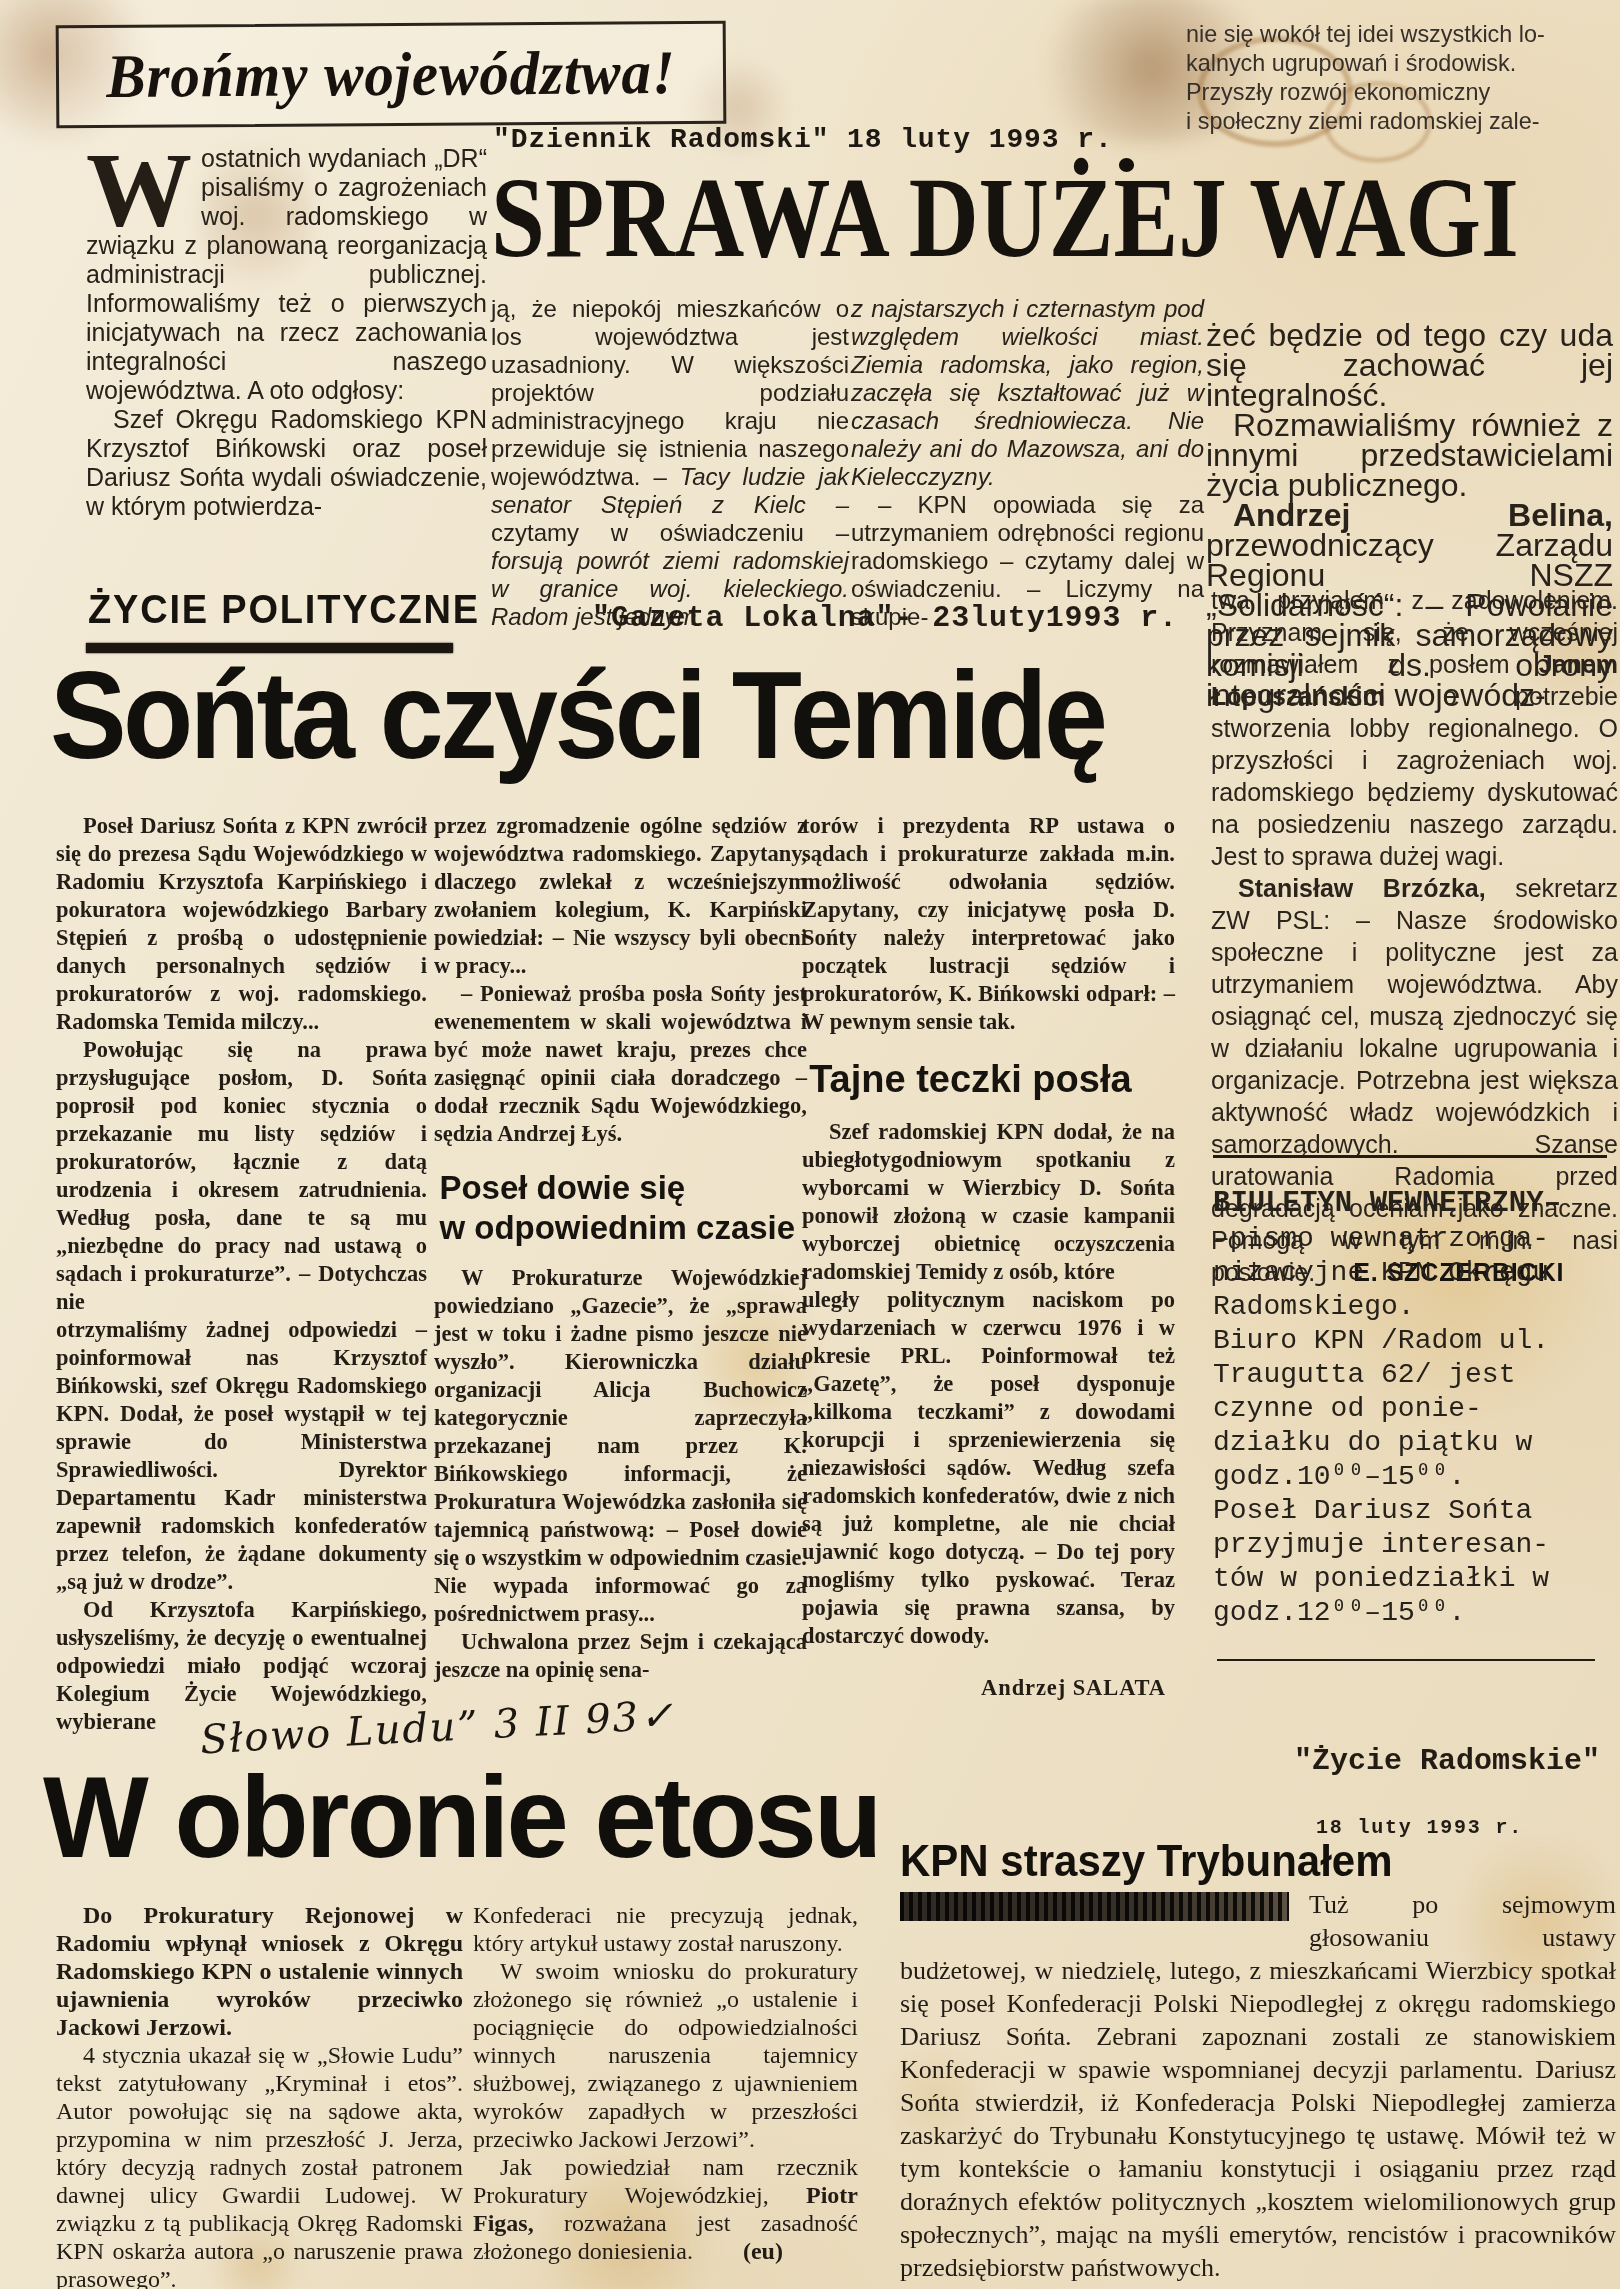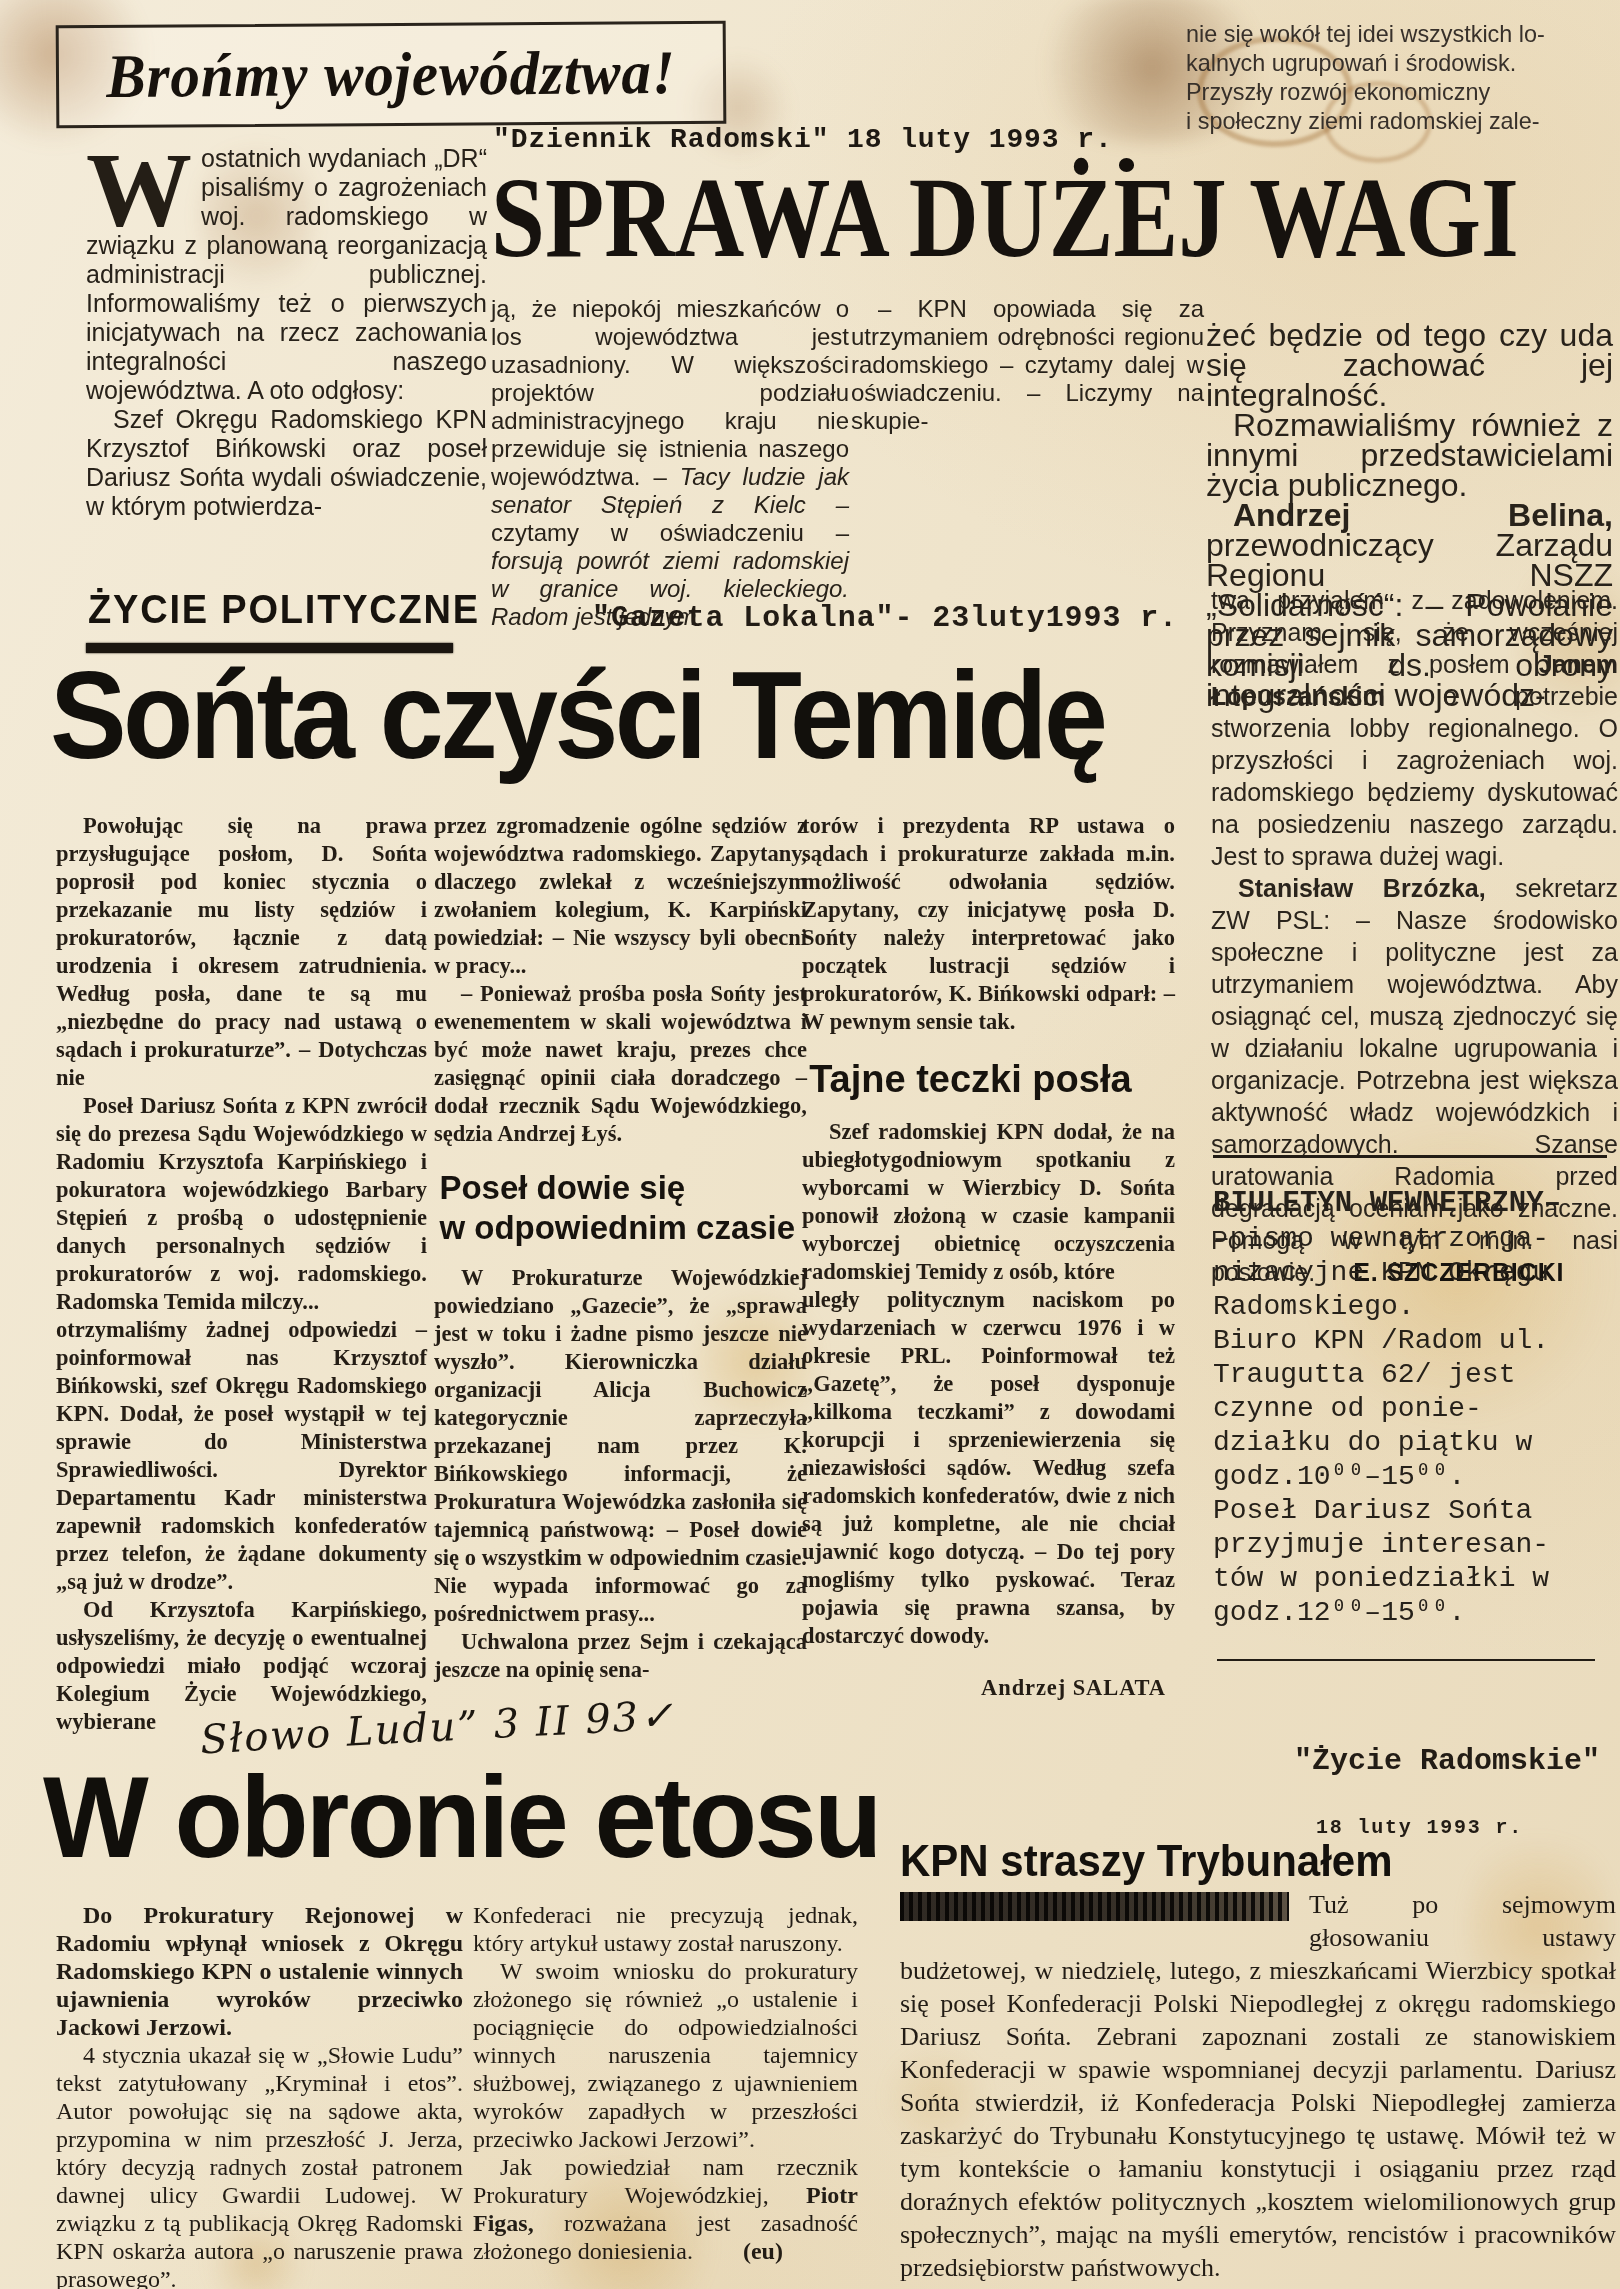--- a/index.html
+++ b/index.html
@@ -136,38 +136,39 @@
   <div class="abs a1col a1c1 just">
     <p><span class="dropcap">W</span><span>ostatnich wydaniach „DR“ pisaliśmy o zagrożeniach woj. radomskiego w związku z planowaną reorganizacją administracji publicznej. Informowaliśmy też o pierwszych inicjatywach na rzecz zachowania integralności naszego województwa. A oto odgłosy:</span></p>
     <p class="ind">Szef Okręgu Radomskiego KPN Krzysztof Bińkowski oraz poseł Dariusz Sońta wydali oświadczenie, w którym potwierdza-</p>
   </div>
 
   <div class="abs a1col a1c2 just">
     <p><span>ją, że niepokój mieszkańców o los województwa jest uzasadniony. W większości projektów podziału administracyjnego kraju nie przewiduje się istnienia naszego województwa. – </span><span class="it">Tacy ludzie jak senator Stępień z Kielc – </span><span>czytamy w oświadczeniu – </span><span class="it">forsują powrót ziemi radomskiej w granice woj. kieleckiego. Radom jest jednym</span></p>
   </div>
 
   <div class="abs a1col a1c3 just">
+    <p class="it">z najstarszych i czternastym pod względem wielkości miast. Ziemia radomska, jako region, zaczęła się kształtować już w czasach średniowiecza. Nie należy ani do Mazowsza, ani do Kielecczyzny.</p>
     <p class="ind">– KPN opowiada się za utrzymaniem odrębności regionu radomskiego – czytamy dalej w oświadczeniu. – Liczymy na skupie-</p>
   </div>
 
   <div class="abs a1col a1c4 just">
     <p>żeć będzie od tego czy uda się zachować jej integralność.</p>
     <p class="ind">Rozmawialiśmy również z innymi przedstawicielami życia publicznego.</p>
     <p class="ind"><b>Andrzej Belina,</b><span> przewodniczący Zarządu Regionu NSZZ „Solidarność“: – Powołanie przez sejmik samorządowy komisji ds. obrony integralności wojewódz-</span></p>
   </div>
 
   <div class="abs section-label">ŻYCIE POLITYCZNE</div>
   <div class="abs section-underline"></div>
   <div class="abs a2-source mono">"Gazeta Lokalna"- 23luty1993 r.</div>
 
   <div class="abs a2-headline">Sońta czyści Temidę</div>
 
   <div class="abs a2col a2c1 just">
+    <p class="ind">Poseł Dariusz Sońta z KPN zwrócił się do prezesa Sądu Wojewódzkiego w Radomiu Krzysztofa Karpińskiego i pokuratora wojewódzkiego Barbary Stępień z prośbą o udostępnienie danych personalnych sędziów i prokuratorów z woj. radomskiego. Radomska Temida milczy...</p>
     <p class="ind">Powołując się na prawa przysługujące posłom, D. Sońta poprosił pod koniec stycznia o przekazanie mu listy sędziów i prokuratorów, łącznie z datą urodzenia i okresem zatrudnienia. Według posła, dane te są mu „niezbędne do pracy nad ustawą o sądach i prokuraturze”. – Dotychczas nie</p>
-    <p class="ind">Poseł Dariusz Sońta z KPN zwrócił się do prezesa Sądu Wojewódzkiego w Radomiu Krzysztofa Karpińskiego i pokuratora wojewódzkiego Barbary Stępień z prośbą o udostępnienie danych personalnych sędziów i prokuratorów z woj. radomskiego. Radomska Temida milczy...</p>
     <p>otrzymaliśmy żadnej odpowiedzi – poinformował nas Krzysztof Bińkowski, szef Okręgu Radomskiego KPN. Dodał, że poseł wystąpił w tej sprawie do Ministerstwa Sprawiedliwości. Dyrektor Departamentu Kadr ministerstwa zapewnił radomskich konfederatów przez telefon, że żądane dokumenty „są już w drodze”.</p>
     <p class="ind">Od Krzysztofa Karpińskiego, usłyszeliśmy, że decyzję o ewentualnej odpowiedzi miało podjąć wczoraj Kolegium Życie Wojewódzkiego, wybierane</p>
   </div>
 
   <div class="abs a2col a2c2 just">
     <p>przez zgromadzenie ogólne sędziów z województwa radomskiego. Zapytany, dlaczego zwlekał z wcześniejszym zwołaniem kolegium, K. Karpiński powiedział: – Nie wszyscy byli obecni w pracy...</p>
     <p class="ind">– Ponieważ prośba posła Sońty jest ewenementem w skali województwa i być może nawet kraju, prezes chce zasięgnąć opinii ciała doradczego – dodał rzecznik Sądu Wojewódzkiego, sędzia Andrzej Łyś.</p>
     <div class="subhead">
       <div>Poseł dowie się</div>
       <div>w odpowiednim czasie</div>

